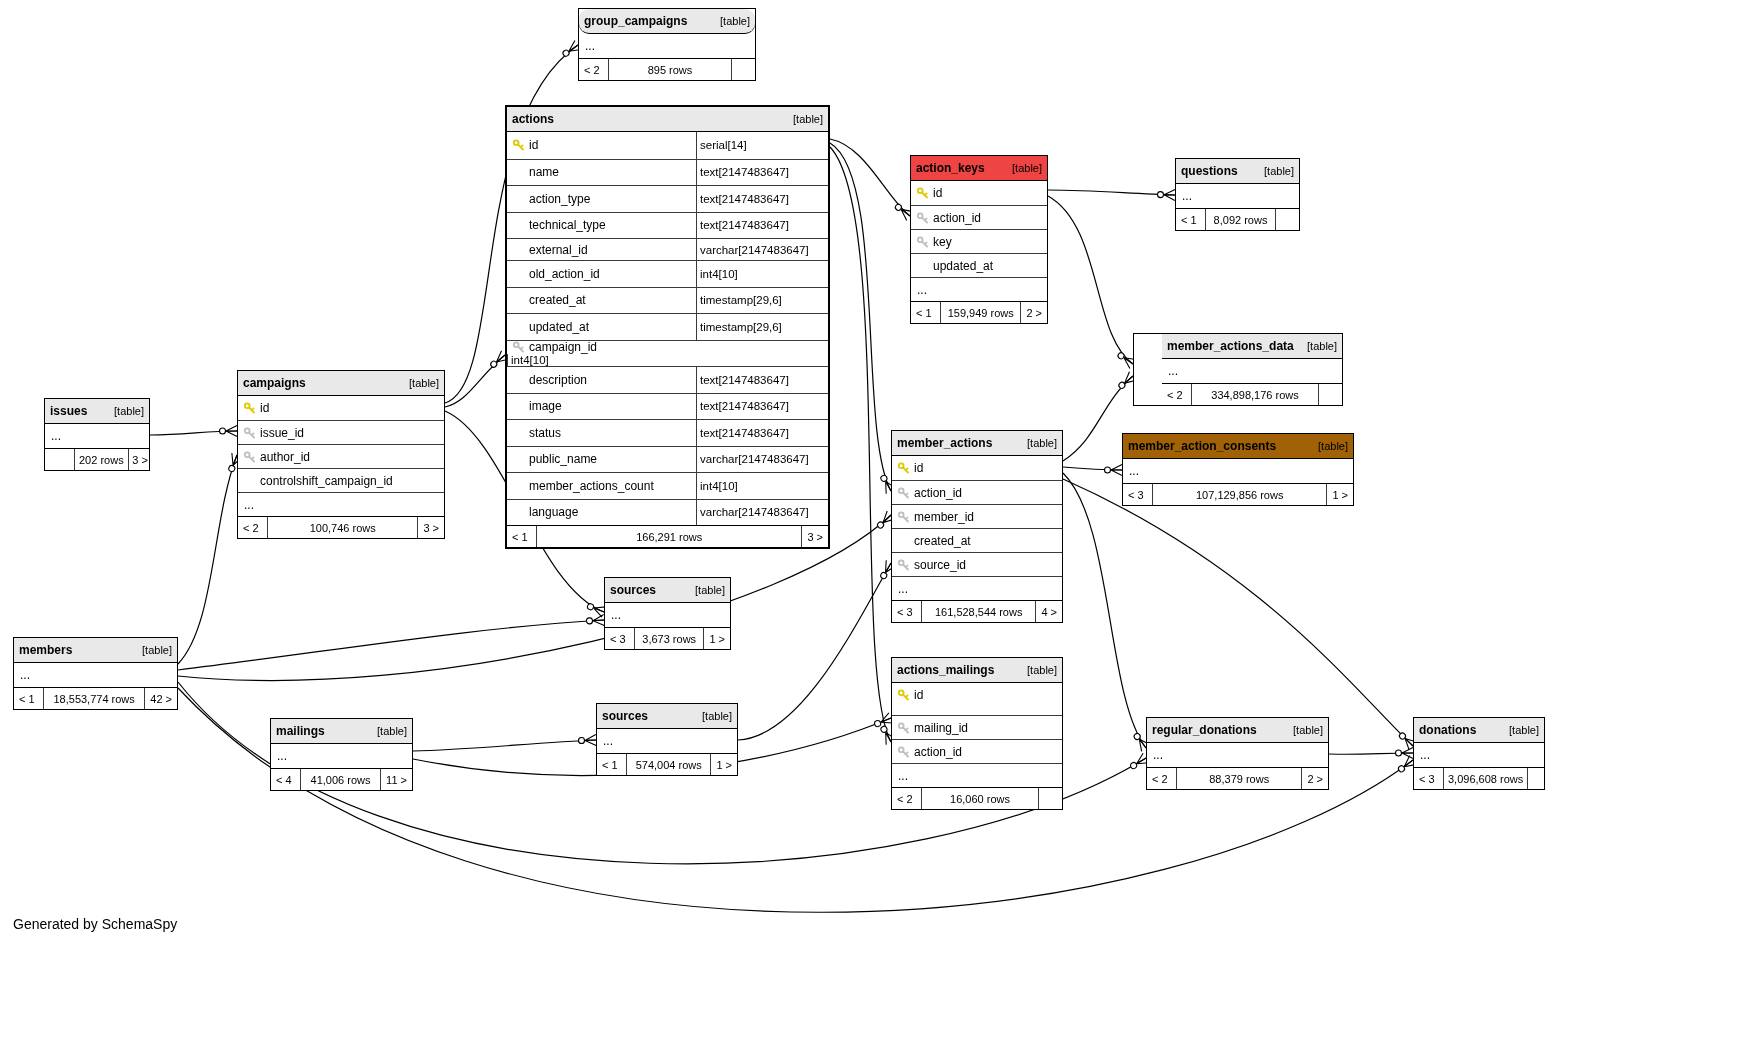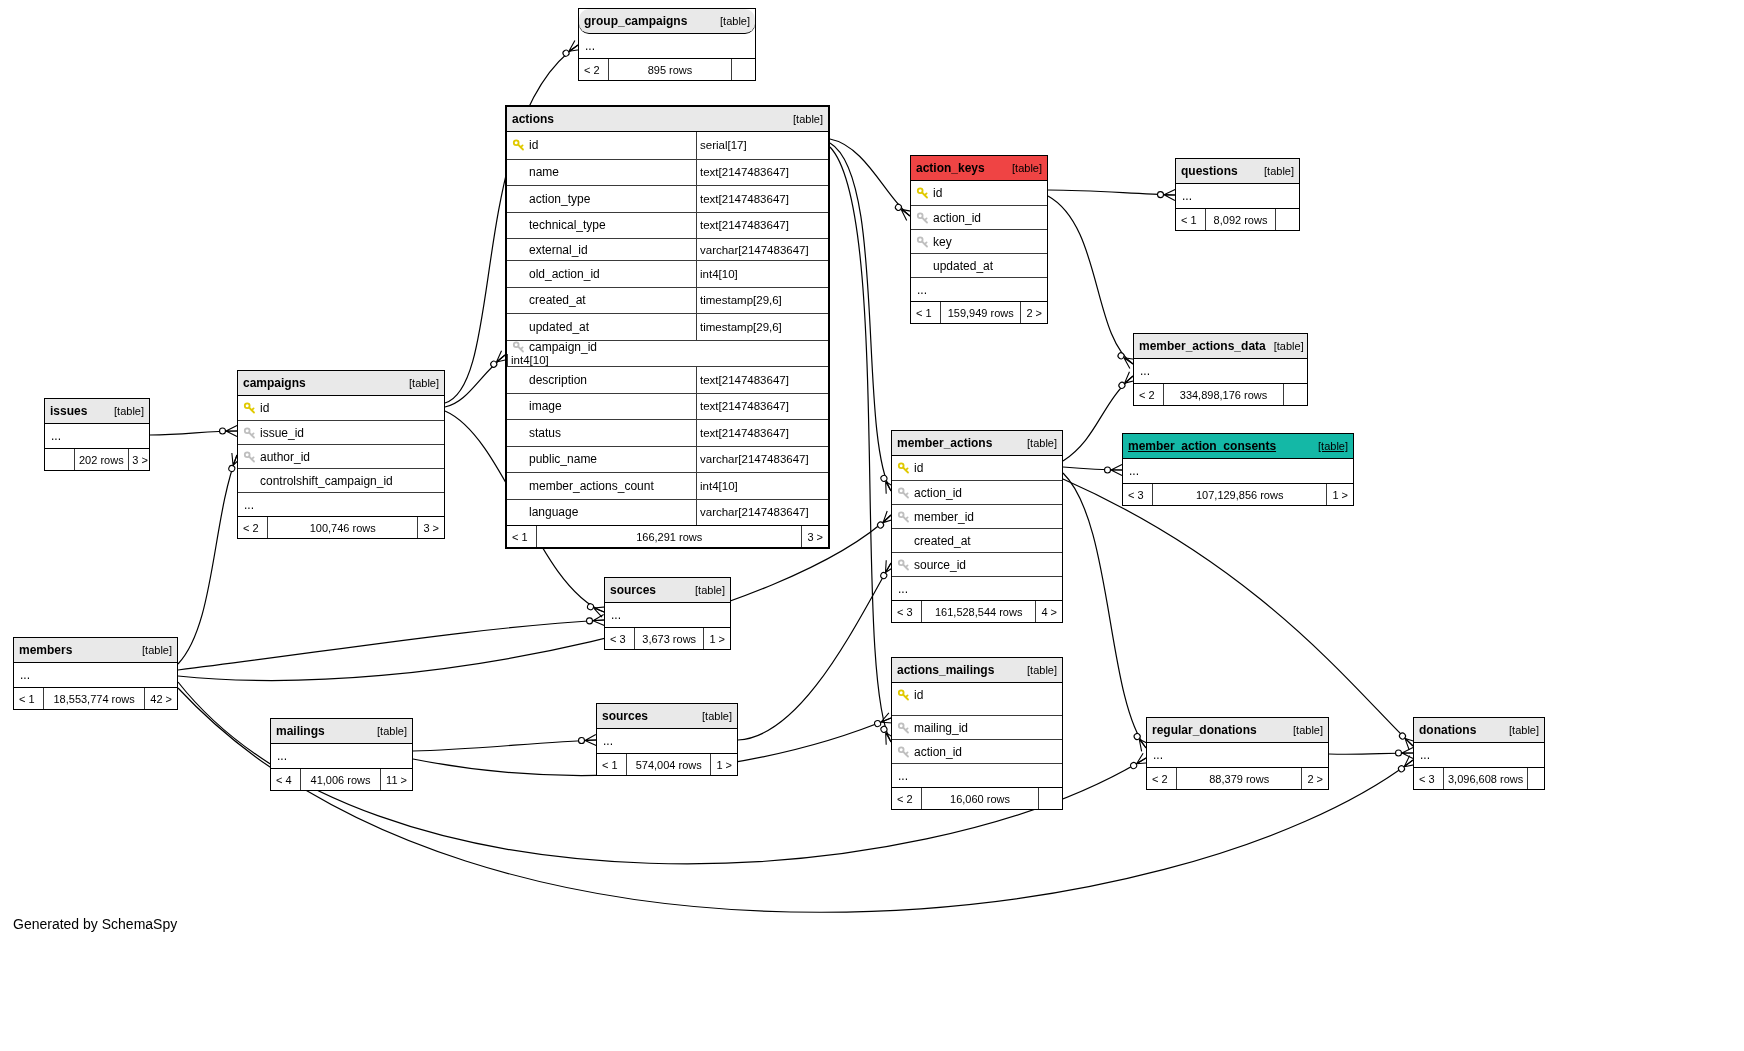--- a/index.html
+++ b/index.html
@@ -95,21 +95,21 @@
         <span class="cell-name">
           <span class="key-icon"><svg width="13" height="13" viewBox="0 0 13 13">
               <g stroke="#e0c900" stroke-width="1.8" fill="none" stroke-linecap="round">
                 <circle cx="4.2" cy="4.2" r="2.4"></circle>
                 <path d="M6,6 L11,11"></path>
                 <path d="M8.7,8.7 L10.6,6.9"></path>
               </g>
             </svg></span>
           <span>id</span>
         </span>
-        <span class="cell-type" style="width: 132px;">serial[17]</span>
+        <span class="cell-type" style="width: 132px;">serial[14]</span>
       </div>
       <div class="tbl-row" style="height: 26.5px;">
         <span class="cell-name">
           <span>name</span>
         </span>
         <span class="cell-type" style="width: 132px;">text[2147483647]</span>
       </div>
       <div class="tbl-row" style="height: 26.5px;">
         <span class="cell-name">
           <span>action_type</span>
@@ -267,38 +267,38 @@
         <span class="cell-name ellipsis">
           <span>...</span>
         </span>
       </div>
       <div class="tbl-footer">
         <span class="f-left">&lt; 1</span>
         <span class="f-center">8,092 rows</span>
         <span class="f-right"></span>
       </div>
     </div>
-    <div class="db-table" style="left: 1133px; top: 333px; width: 175px;">
+    <div class="db-table" style="left: 1133px; top: 333px; width: 210px; padding-left: 28px;">
       <div class="tbl-header" style="background: rgb(233, 233, 233);">
         <span class="tbl-name">member_actions_data</span>
         <span class="tbl-tag">[table]</span>
       </div>
       <div class="tbl-row" style="height: 24px;">
         <span class="cell-name ellipsis">
           <span>...</span>
         </span>
       </div>
       <div class="tbl-footer">
         <span class="f-left">&lt; 2</span>
         <span class="f-center">334,898,176 rows</span>
         <span class="f-right"></span>
       </div>
     </div>
     <div class="db-table" style="left: 1122px; top: 433px; width: 232px;">
-      <div class="tbl-header" style="background: #14b8a6; text-decoration: underline;">
+      <div class="tbl-header" style="background: #a16207;">
         <span class="tbl-name">member_action_consents</span>
         <span class="tbl-tag">[table]</span>
       </div>
       <div class="tbl-row" style="height: 24px;">
         <span class="cell-name ellipsis">
           <span>...</span>
         </span>
       </div>
       <div class="tbl-footer">
         <span class="f-left">&lt; 3</span>

